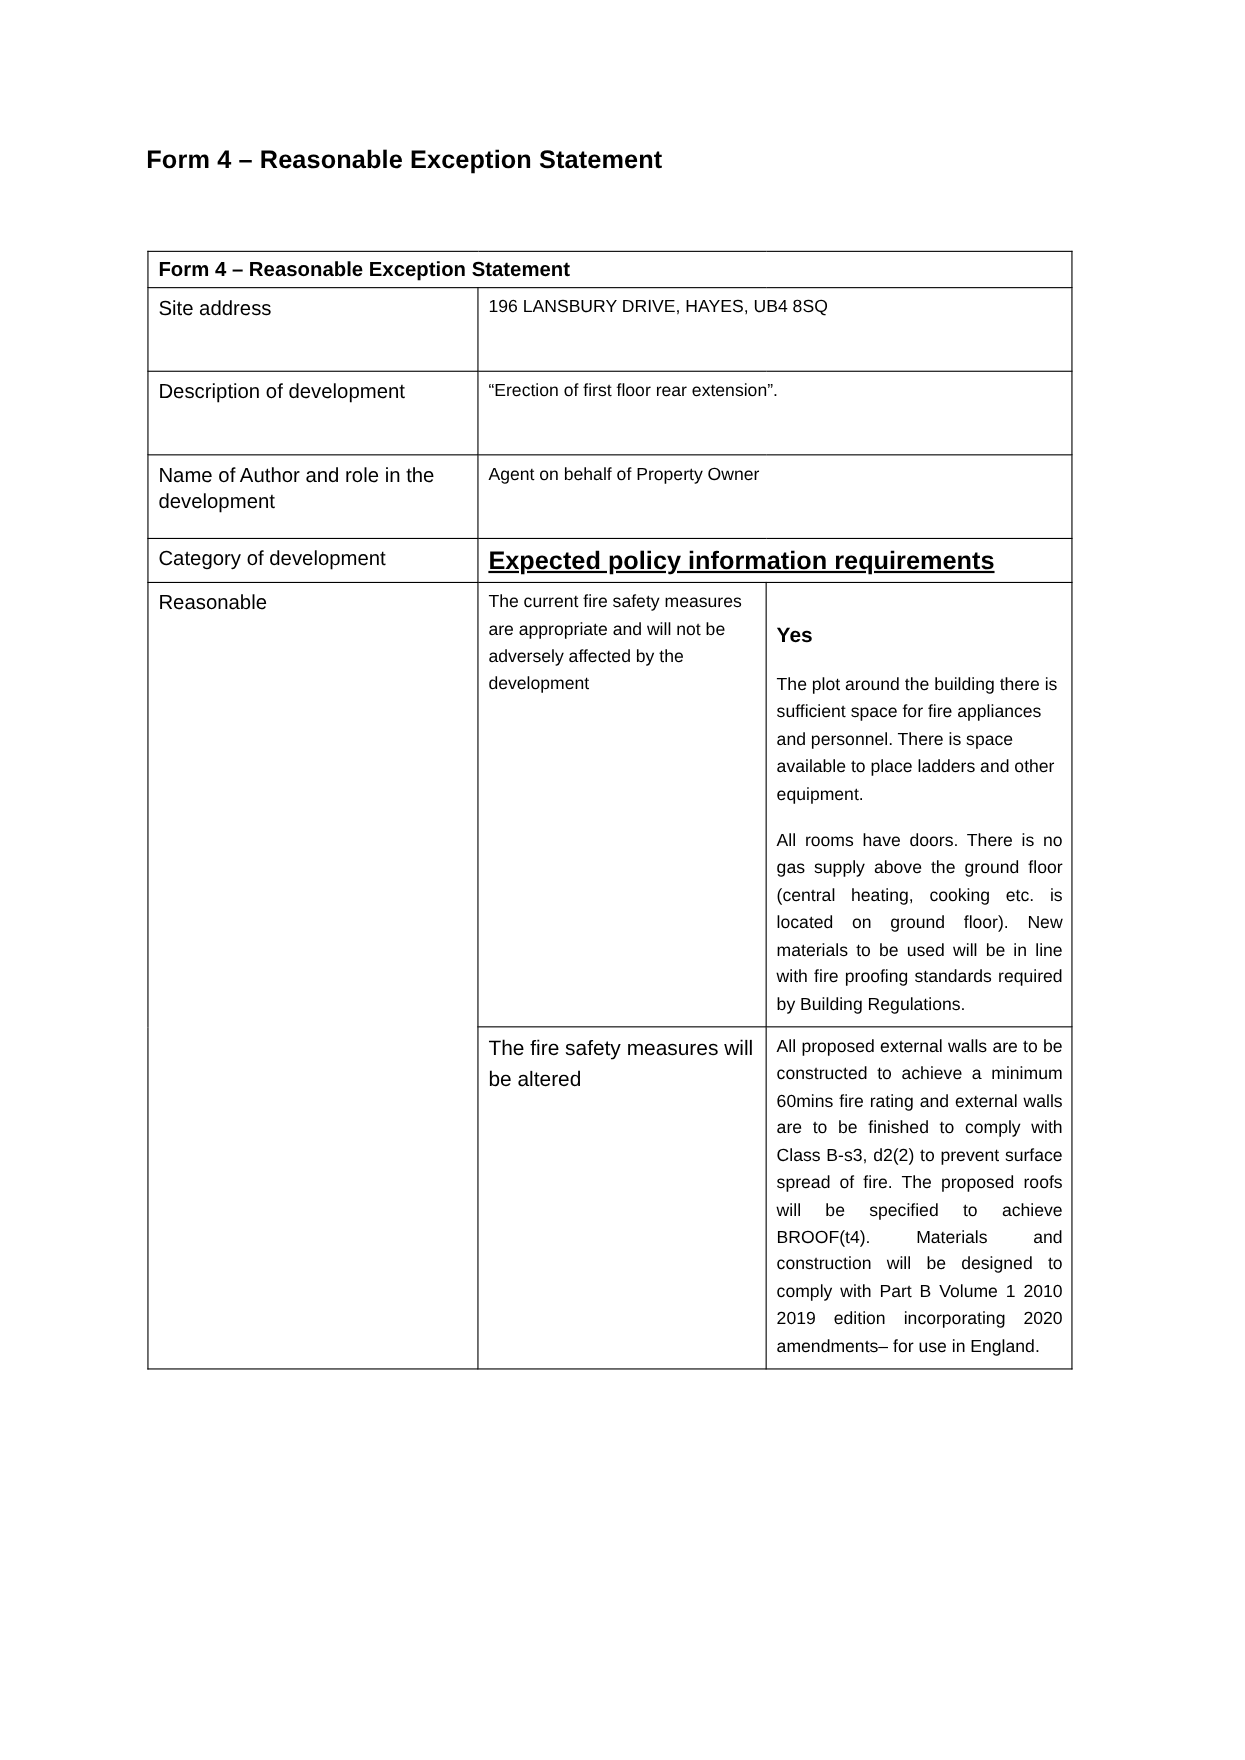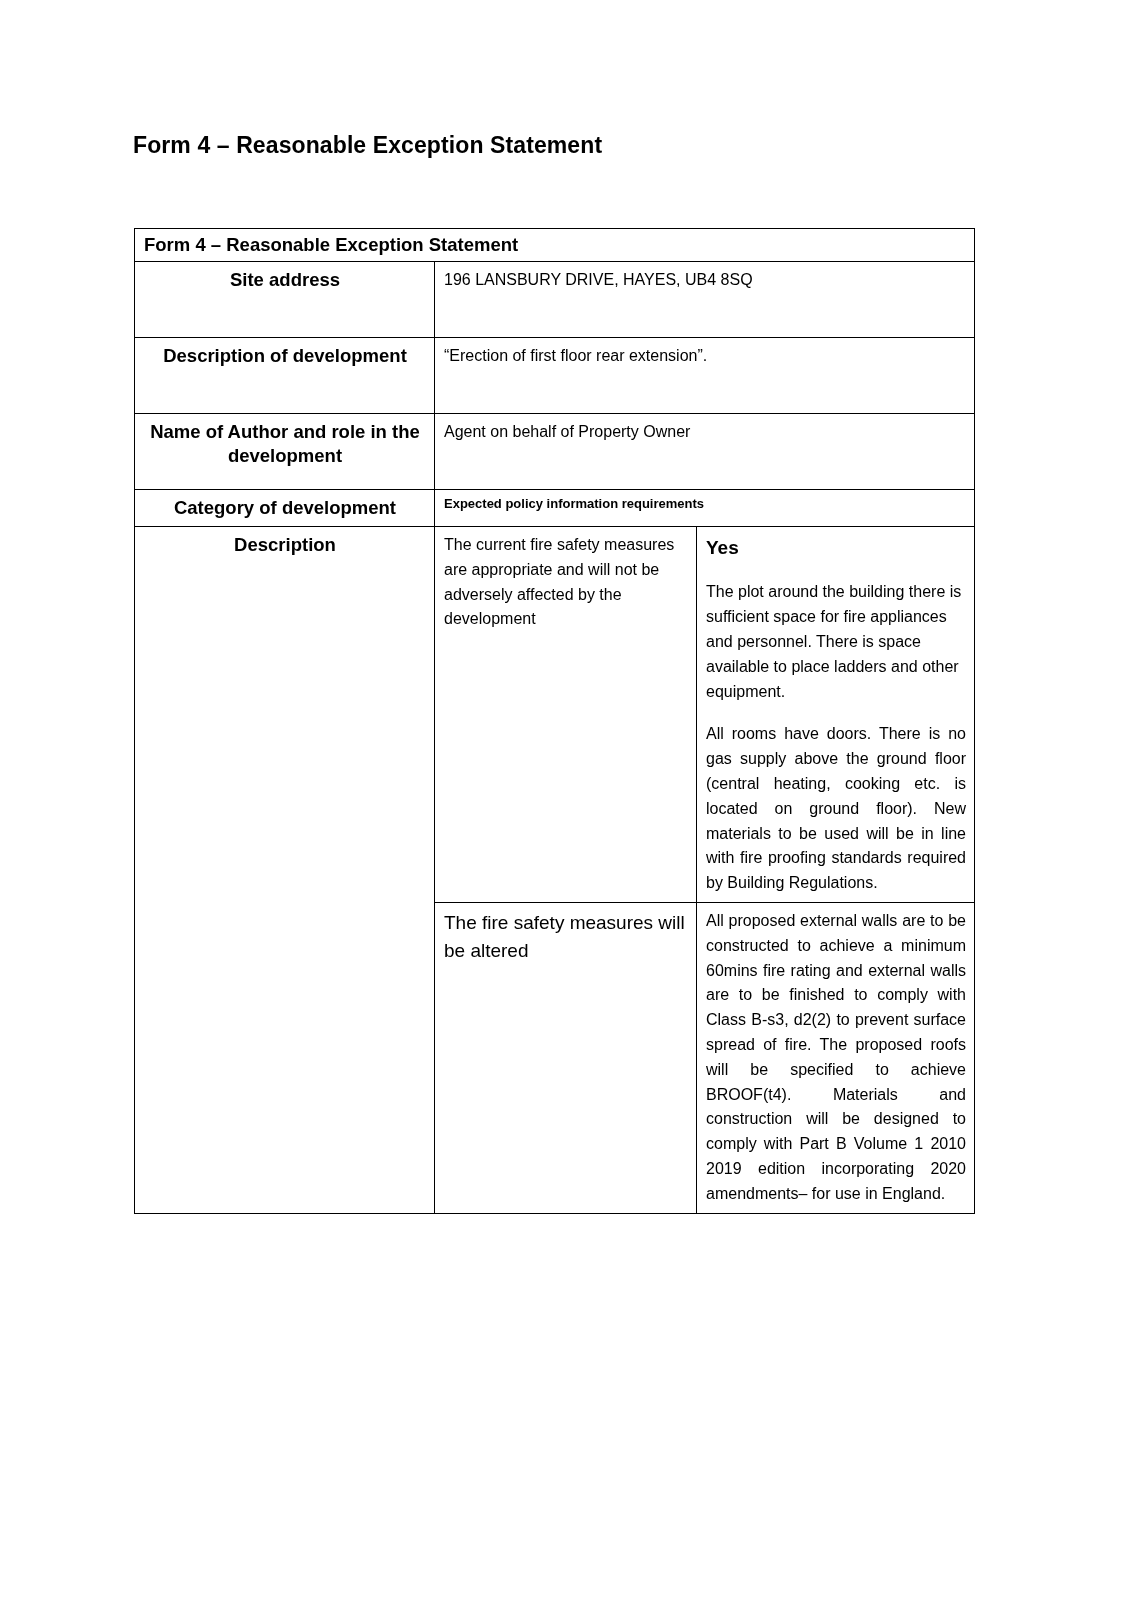--- a/index.html
+++ b/index.html
@@ -46,52 +46,53 @@
     box-sizing: border-box;
   }
   .hdr-cell {
     font-size: 18.5px;
     font-weight: bold;
     padding-top: 5px !important;
     padding-bottom: 5px !important;
   }
   .label-cell {
     font-size: 18.5px;
-    font-weight: bold;
+    font-weight: normal;
     line-height: 1.30;
-    text-align: center;
   }
   .value-cell {
     font-size: 16px;
     font-weight: normal;
     line-height: 1.45;
   }
   .value-cell.tall { height: 76px; }
   .row-desc .label-cell, .row-author .label-cell { line-height: 1.30; margin-top: 16px; }
   .cat-head {
-    font-size: 13px;
+    font-size: 23px;
     font-weight: bold;
+    text-decoration: underline;
   }
   .sub-label {
     font-size: 16px;
     line-height: 1.55;
   }
   .sub-label.big {
     font-size: 19px;
     line-height: 1.45;
   }
   .answer {
     font-size: 16px;
     line-height: 1.55;
   }
   .answer .yes {
     font-size: 19px;
     font-weight: bold;
     display: block;
     margin-bottom: 18px;
+    margin-top: 28px;
   }
   .answer p {
     margin: 0 0 18px 0;
     text-align: justify;
   }
   .answer p:last-child { margin-bottom: 0; }
   .answer p.plain { text-align: left; }
   .col-a { width: 300px; }
   .col-b { width: 262px; }
   .col-c { width: 278px; }
@@ -123,21 +124,21 @@
       </tr>
       <tr class="row-author">
         <td class="label-cell">Name of Author and role in the development</td>
         <td colspan="2" class="value-cell tall">Agent on behalf of Property Owner</td>
       </tr>
       <tr>
         <td class="label-cell">Category of development</td>
         <td colspan="2" class="cat-head">Expected policy information requirements</td>
       </tr>
       <tr>
-        <td rowspan="2" class="label-cell">Description</td>
+        <td rowspan="2" class="label-cell">Reasonable</td>
         <td class="sub-label">The current fire safety measures are appropriate and will not be adversely affected by the development</td>
         <td class="answer">
           <span class="yes">Yes</span>
           <p class="plain">The plot around the building there is sufficient space for fire appliances and personnel. There is space available to place ladders and other equipment.</p>
           <p>All rooms have doors. There is no gas supply above the ground floor (central heating, cooking etc. is located on ground floor). New materials to be used will be in line with fire proofing standards required by Building Regulations.</p>
         </td>
       </tr>
       <tr>
         <td class="sub-label big">The fire safety measures will be altered</td>
         <td class="answer">

